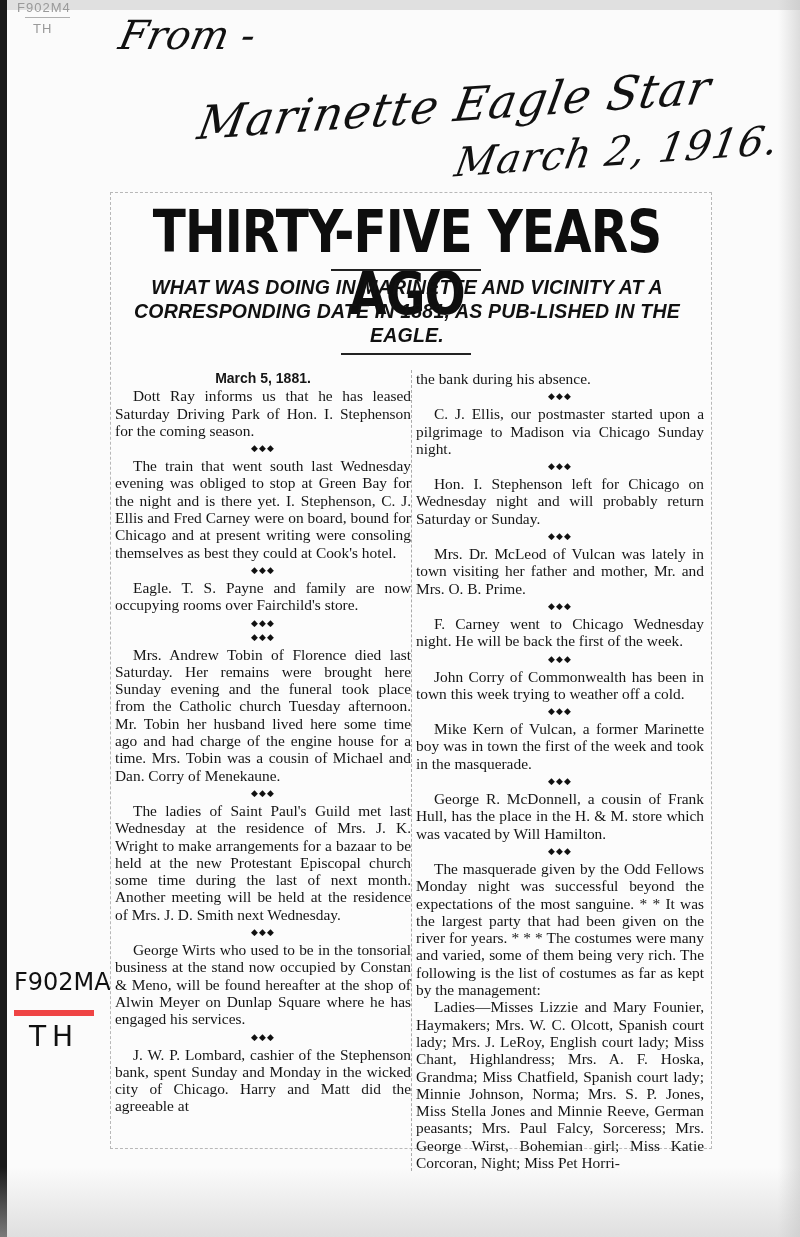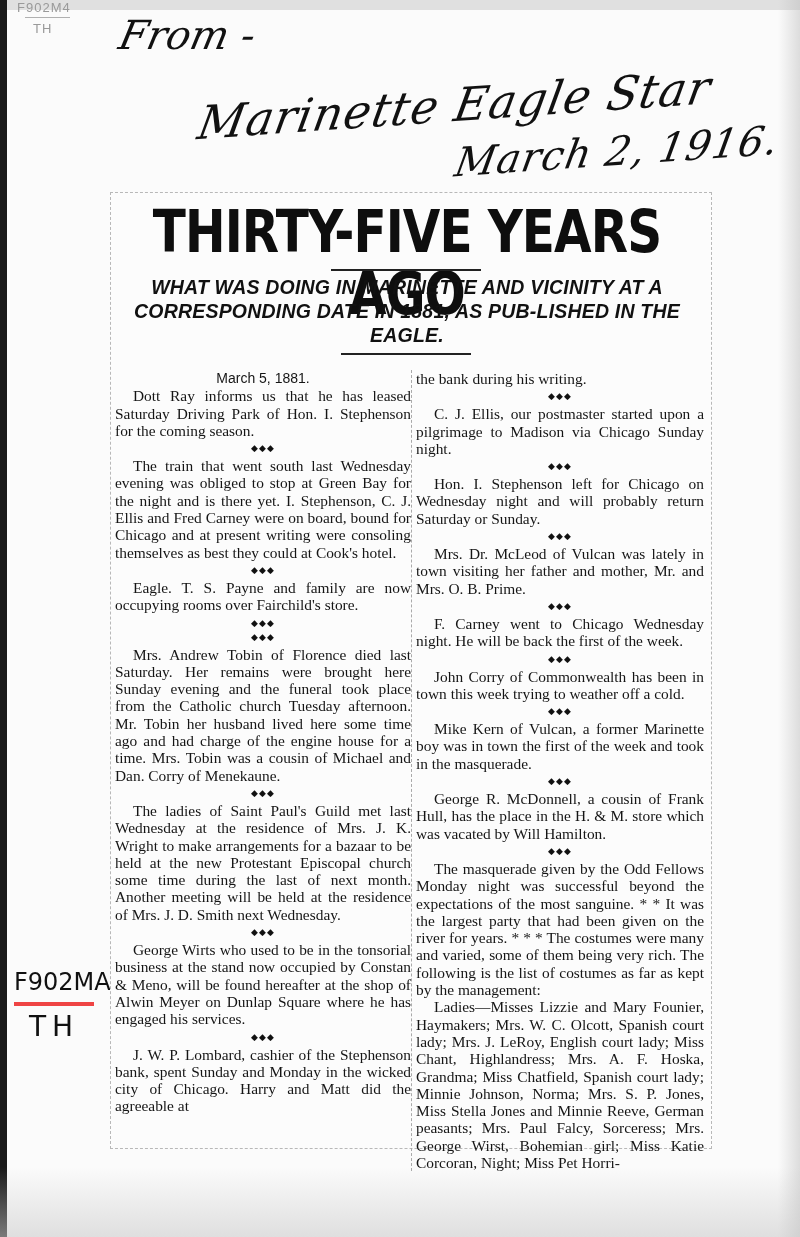--- a/index.html
+++ b/index.html
@@ -21,38 +21,38 @@
   .stamp-faint .line { border-bottom:1.5px solid #b0b0b0; width:45px; margin:1px 0 3px 8px; }
   .stamp-faint .th { margin-left:16px; font-size:13px; }
 
   .hw { position:absolute; font-family:"DejaVu Serif", serif; font-style:italic; color:#111; }
   .hw-from { left:120px; top:12px; font-size:40px; transform:skewX(-12deg); }
   .hw-paper { left:198px; top:78px; font-size:46px; transform:rotate(-4deg) skewX(-14deg); letter-spacing:1px; }
   .hw-date { left:455px; top:128px; font-size:40px; transform:rotate(-4deg) skewX(-14deg); letter-spacing:1px; }
 
   .side-stamp { position:absolute; left:14px; top:968px; width:80px; text-align:center;
     font-family:"DejaVu Sans", sans-serif; color:#111; }
-  .side-stamp .code { font-size:24px; letter-spacing:0px; border-bottom:4px solid #ef4444; padding-bottom:6px; }
+  .side-stamp .code { font-size:24px; letter-spacing:0px; border-bottom:6px solid #ef4444; padding-bottom:14px; }
   .side-stamp .init { font-size:28px; letter-spacing:6px; margin-top:4px; }
 
   .clip { position:absolute; left:110px; top:192px; width:592px; height:955px;
     border:1px dashed #b8b8b8; background:#fcfcfc;padding-left:8px; }
   .headline { position:absolute; left:0; width:592px; top:8px; text-align:center;
     font-family:"DejaVu Sans Condensed","DejaVu Sans", sans-serif; font-weight:bold;
     font-size:58px; line-height:62px; letter-spacing:-1px; color:#0e0e0e;
     transform:scaleX(0.93); transform-origin:center; }
   .rule { position:absolute; height:2px; background:#222; }
   .subhead { position:absolute; left:0; width:592px; top:82px; text-align:center;
     font-family:"Liberation Sans", sans-serif; font-weight:bold; font-size:19.5px;
     line-height:24px; color:#111; letter-spacing:0.2px;font-style:italic; }
   .col { position:absolute; top:177px; width:296px; font-family:"Liberation Serif", serif;
     font-size:15.4px; line-height:17.3px; color:#151515; }
   .col.c1 { left:4px; }
   .col.c2 { left:300px; border-left:1px dashed #aaa; padding-left:4px; width:288px; }
-  .dateline { text-align:center; font-family:"Liberation Sans", sans-serif; font-size:14px; margin-bottom:0; }
+  .dateline { text-align:center; font-family:"Liberation Sans", sans-serif; font-size:14px; margin-bottom:0;font-weight:bold; }
   .para { text-align:justify; text-indent:18px; margin:0; }
   .para.cont { text-indent:0; }
   .sep { text-align:center; font-size:9px; line-height:10px; letter-spacing:1px; color:#111; margin:4px 0 4px; }
 </style>
 </head>
 <body>
 
 <div class="top-shade"></div>
 <div class="left-edge"></div>
 <div class="right-shade"></div>
@@ -91,21 +91,21 @@
     <p class="para">Mrs. Andrew Tobin of Florence died last Saturday. Her remains were brought here Sunday evening and the funeral took place from the Catholic church Tuesday afternoon. Mr. Tobin her husband lived here some time ago and had charge of the engine house for a time. Mrs. Tobin was a cousin of Michael and Dan. Corry of Menekaune.</p>
     <div class="sep">◆◆◆</div>
     <p class="para">The ladies of Saint Paul's Guild met last Wednesday at the residence of Mrs. J. K. Wright to make arrangements for a bazaar to be held at the new Protestant Episcopal church some time during the last of next month. Another meeting will be held at the residence of Mrs. J. D. Smith next Wednesday.</p>
     <div class="sep">◆◆◆</div>
     <p class="para">George Wirts who used to be in the tonsorial business at the stand now occupied by Constan &amp; Meno, will be found hereafter at the shop of Alwin Meyer on Dunlap Square where he has engaged his services.</p>
     <div class="sep">◆◆◆</div>
     <p class="para">J. W. P. Lombard, cashier of the Stephenson bank, spent Sunday and Monday in the wicked city of Chicago. Harry and Matt did the agreeable at</p>
   </div>
 
   <div class="col c2">
-    <p class="para cont">the bank during his writing.</p>
+    <p class="para cont">the bank during his absence.</p>
     <div class="sep">◆◆◆</div>
     <p class="para">C. J. Ellis, our postmaster started upon a pilgrimage to Madison via Chicago Sunday night.</p>
     <div class="sep">◆◆◆</div>
     <p class="para">Hon. I. Stephenson left for Chicago on Wednesday night and will probably return Saturday or Sunday.</p>
     <div class="sep">◆◆◆</div>
     <p class="para">Mrs. Dr. McLeod of Vulcan was lately in town visiting her father and mother, Mr. and Mrs. O. B. Prime.</p>
     <div class="sep">◆◆◆</div>
     <p class="para">F. Carney went to Chicago Wednesday night. He will be back the first of the week.</p>
     <div class="sep">◆◆◆</div>
     <p class="para">John Corry of Commonwealth has been in town this week trying to weather off a cold.</p>

